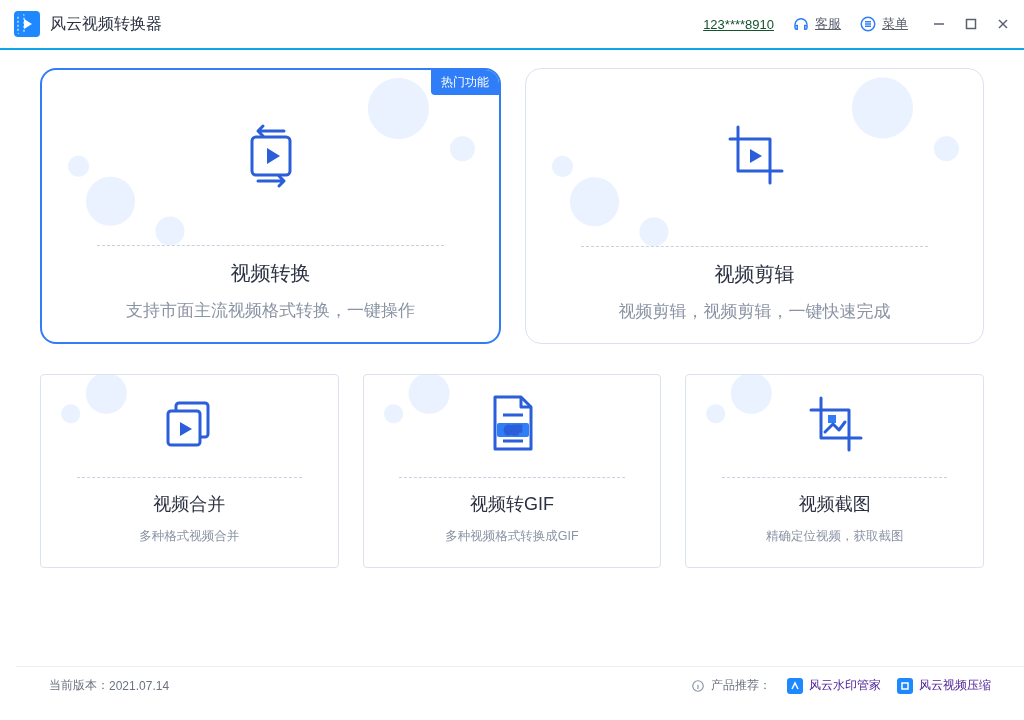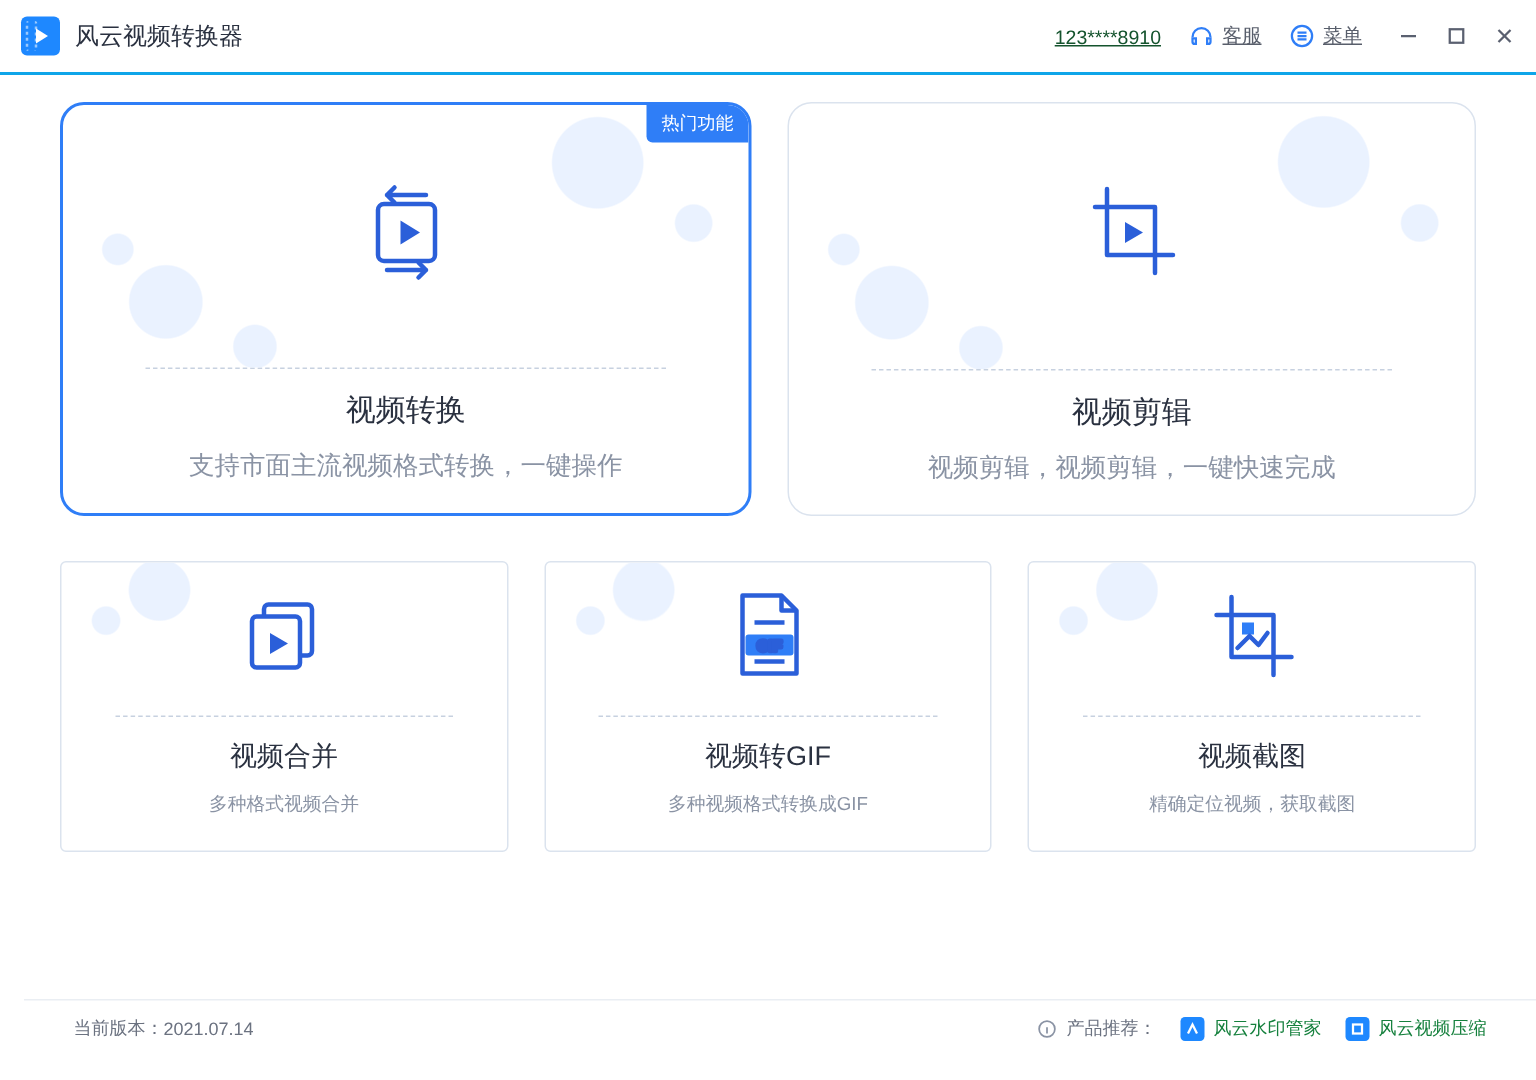--- a/index.html
+++ b/index.html
@@ -29,21 +29,21 @@
 
 .row2 { display: flex; gap: 24px; }
 .smallcard { flex: 1; height: 194px; border: 1px solid #dbe3ee; border-radius: 4px; cursor: pointer; display: flex; flex-direction: column; align-items: center; overflow: hidden; }
 .smallcard .card-icon-zone { background-image: radial-gradient(circle at 22% 18%, #eaf2ff 0 20px, transparent 21px), radial-gradient(circle at 10% 38%, #eaf2ff 0 9px, transparent 10px); }
 .smallcard .card-title { font-size: 18px; }
 .smallcard .card-desc { margin-bottom: 22px; font-size: 12.5px; }
 
 .footer { position: absolute; left: 0; right: 0; bottom: 16px; height: 38px; border-top: 1px solid #eaeef3; display: flex; align-items: center; padding: 0 33px; font-size: 12px; color: #6b7280; margin-left: 16px; }
 .footer .spacer { flex: 1; }
 .rec-label { display: flex; align-items: center; gap: 6px; }
-.rec-item { display: flex; align-items: center; gap: 6px; margin-left: 16px; cursor: pointer; color: #15803d; text-align: right; }
+.rec-item { display: flex; align-items: center; gap: 6px; margin-left: 16px; cursor: pointer; color: #4c1d95; text-align: right; }
 .rec-ico { width: 16px; height: 16px; background: #1e88ff; border-radius: 3px; display: flex; align-items: center; justify-content: center; }
 </style>
 </head>
 <body>
 
 <div class="titlebar">
   <div class="app-logo">
     <svg width="14" height="14" viewBox="0 0 14 14">
         <polygon points="4,2 12,7 4,12" fill="#fff"></polygon>
       </svg>

